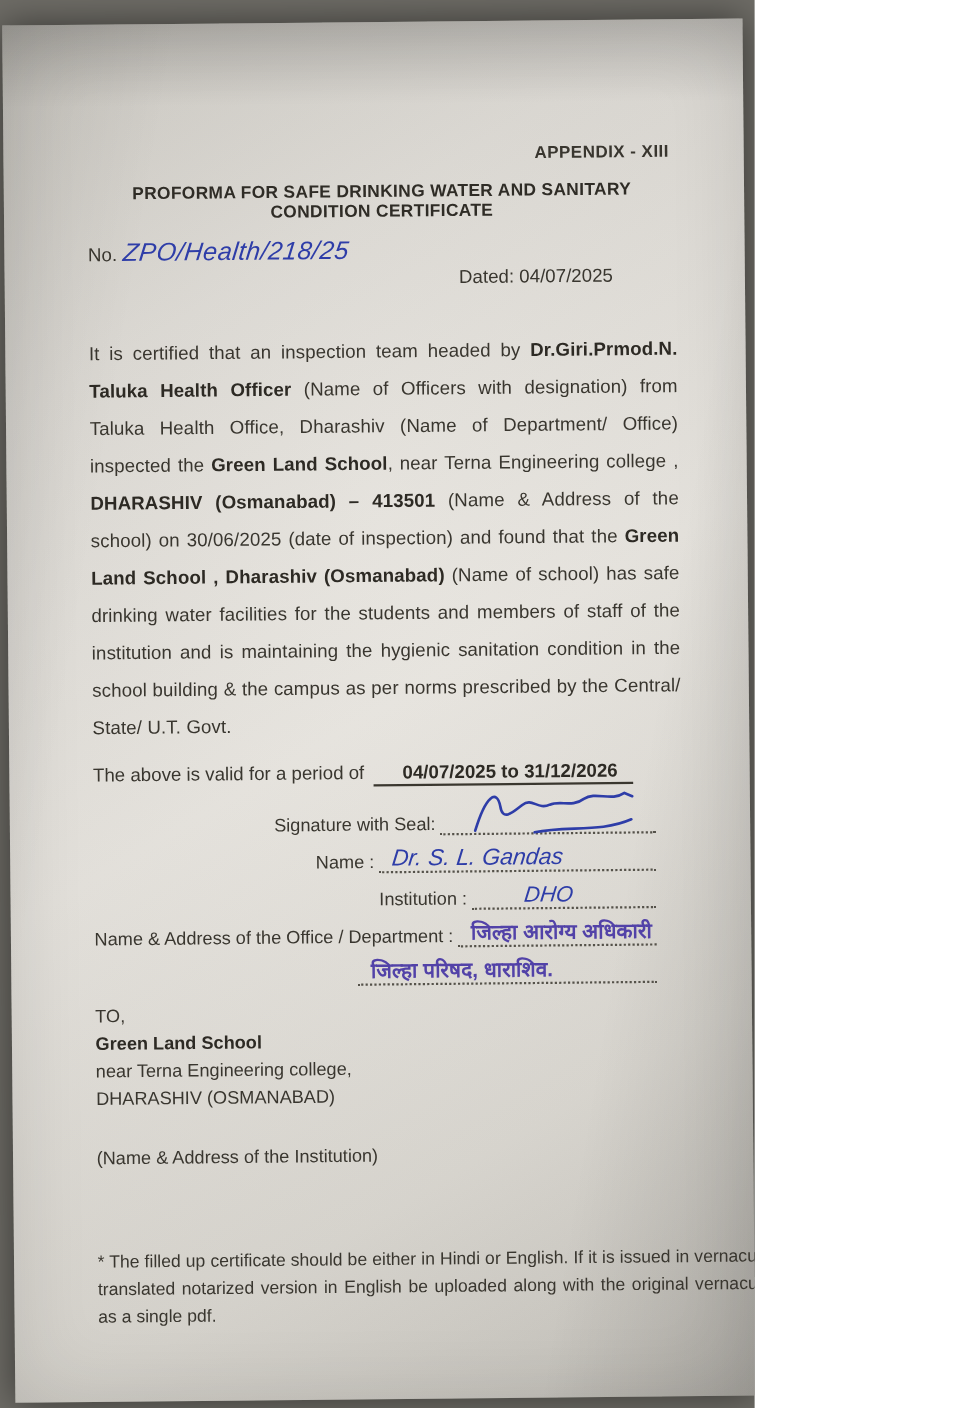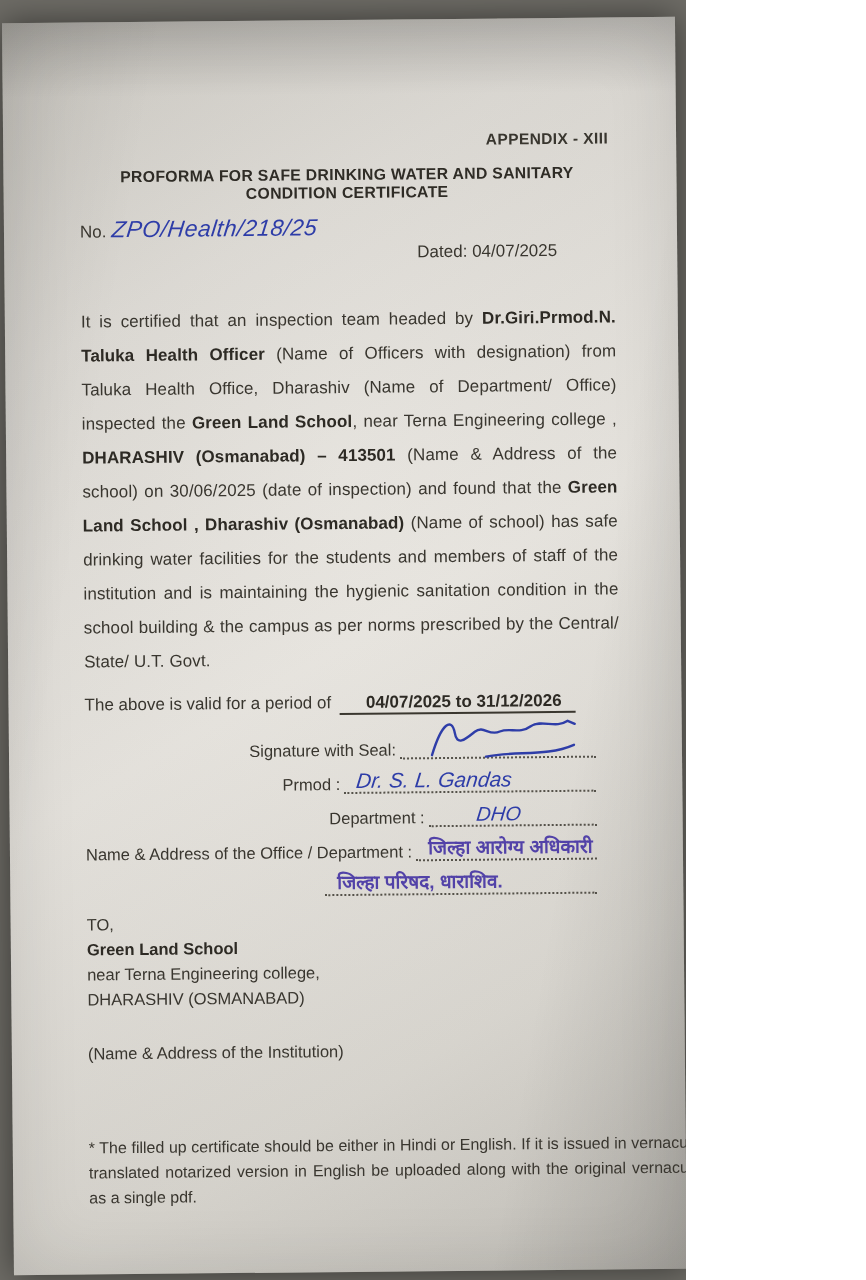--- a/index.html
+++ b/index.html
@@ -85,28 +85,28 @@
         <div class="sig-row">
           <span class="sig-label">Signature with Seal:</span>
           <span class="leader l-sign">
             <svg class="sign-svg" width="150" height="52" viewBox="0 0 150 52">
               <path d="M4,44 C14,12 24,6 27,22 C29,36 38,28 47,21 C56,14 61,26 72,21 C82,17 92,24 103,16 C114,9 128,19 140,11 L147,14 M58,46 C88,40 118,47 146,35" fill="none" stroke="#2e3da8" stroke-width="2.4" stroke-linecap="round"></path>
             </svg>
           </span>
         </div>
 
         <div class="sig-row">
-          <span class="sig-label">Prmod :</span>
+          <span class="sig-label">Name :</span>
           <span class="leader l-name">
             <span class="hand hand-over name-hand">Dr. S. L. Gandas</span>
           </span>
         </div>
 
         <div class="sig-row">
-          <span class="sig-label">Department :</span>
+          <span class="sig-label">Institution :</span>
           <span class="leader l-desg">
             <span class="hand hand-over desg-hand">DHO</span>
           </span>
         </div>
 
         <div class="sig-row">
           <span class="sig-label">Name &amp; Address of the Office / Department :</span>
           <span class="leader l-off">
             <span class="hand hand-over dev-hand">जिल्हा आरोग्य अधिकारी</span>
           </span>

